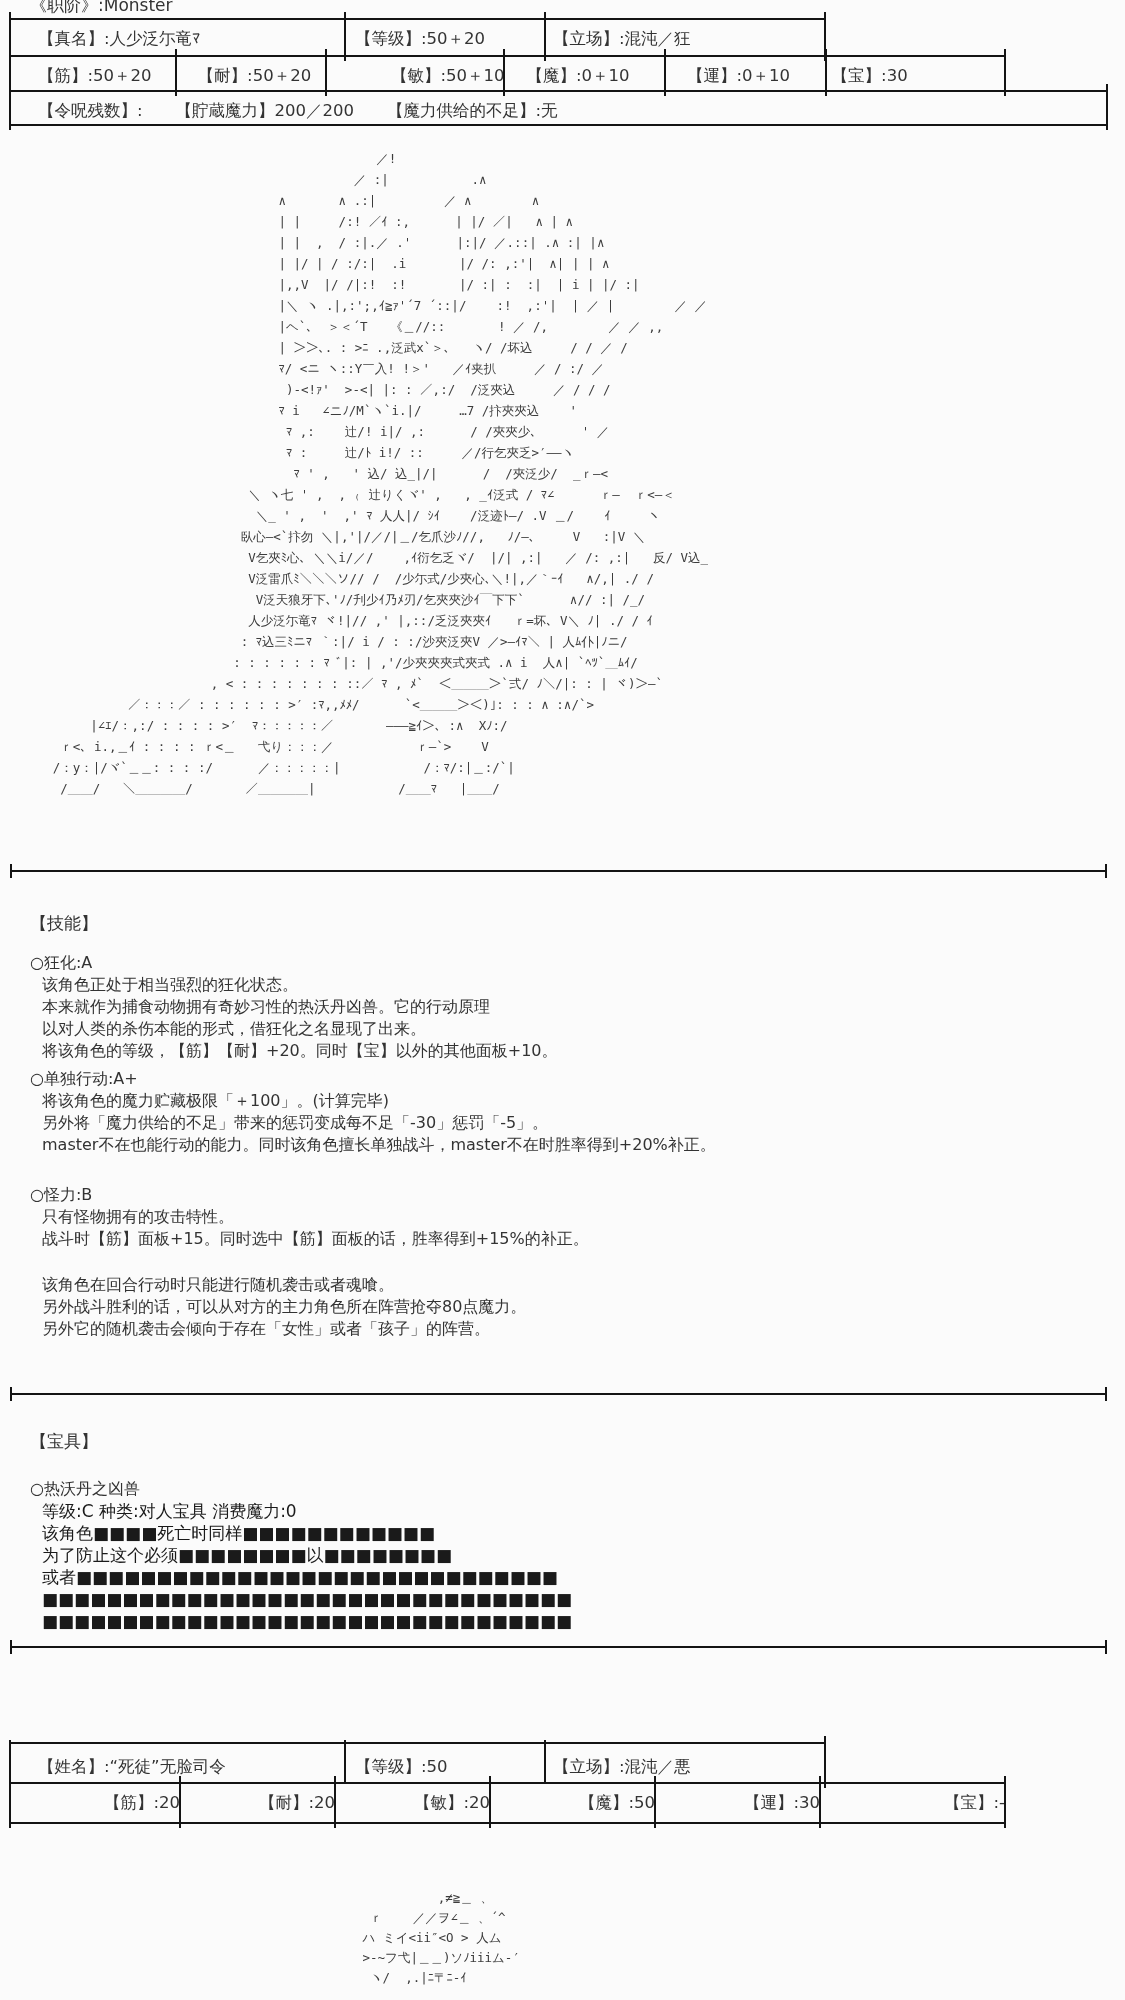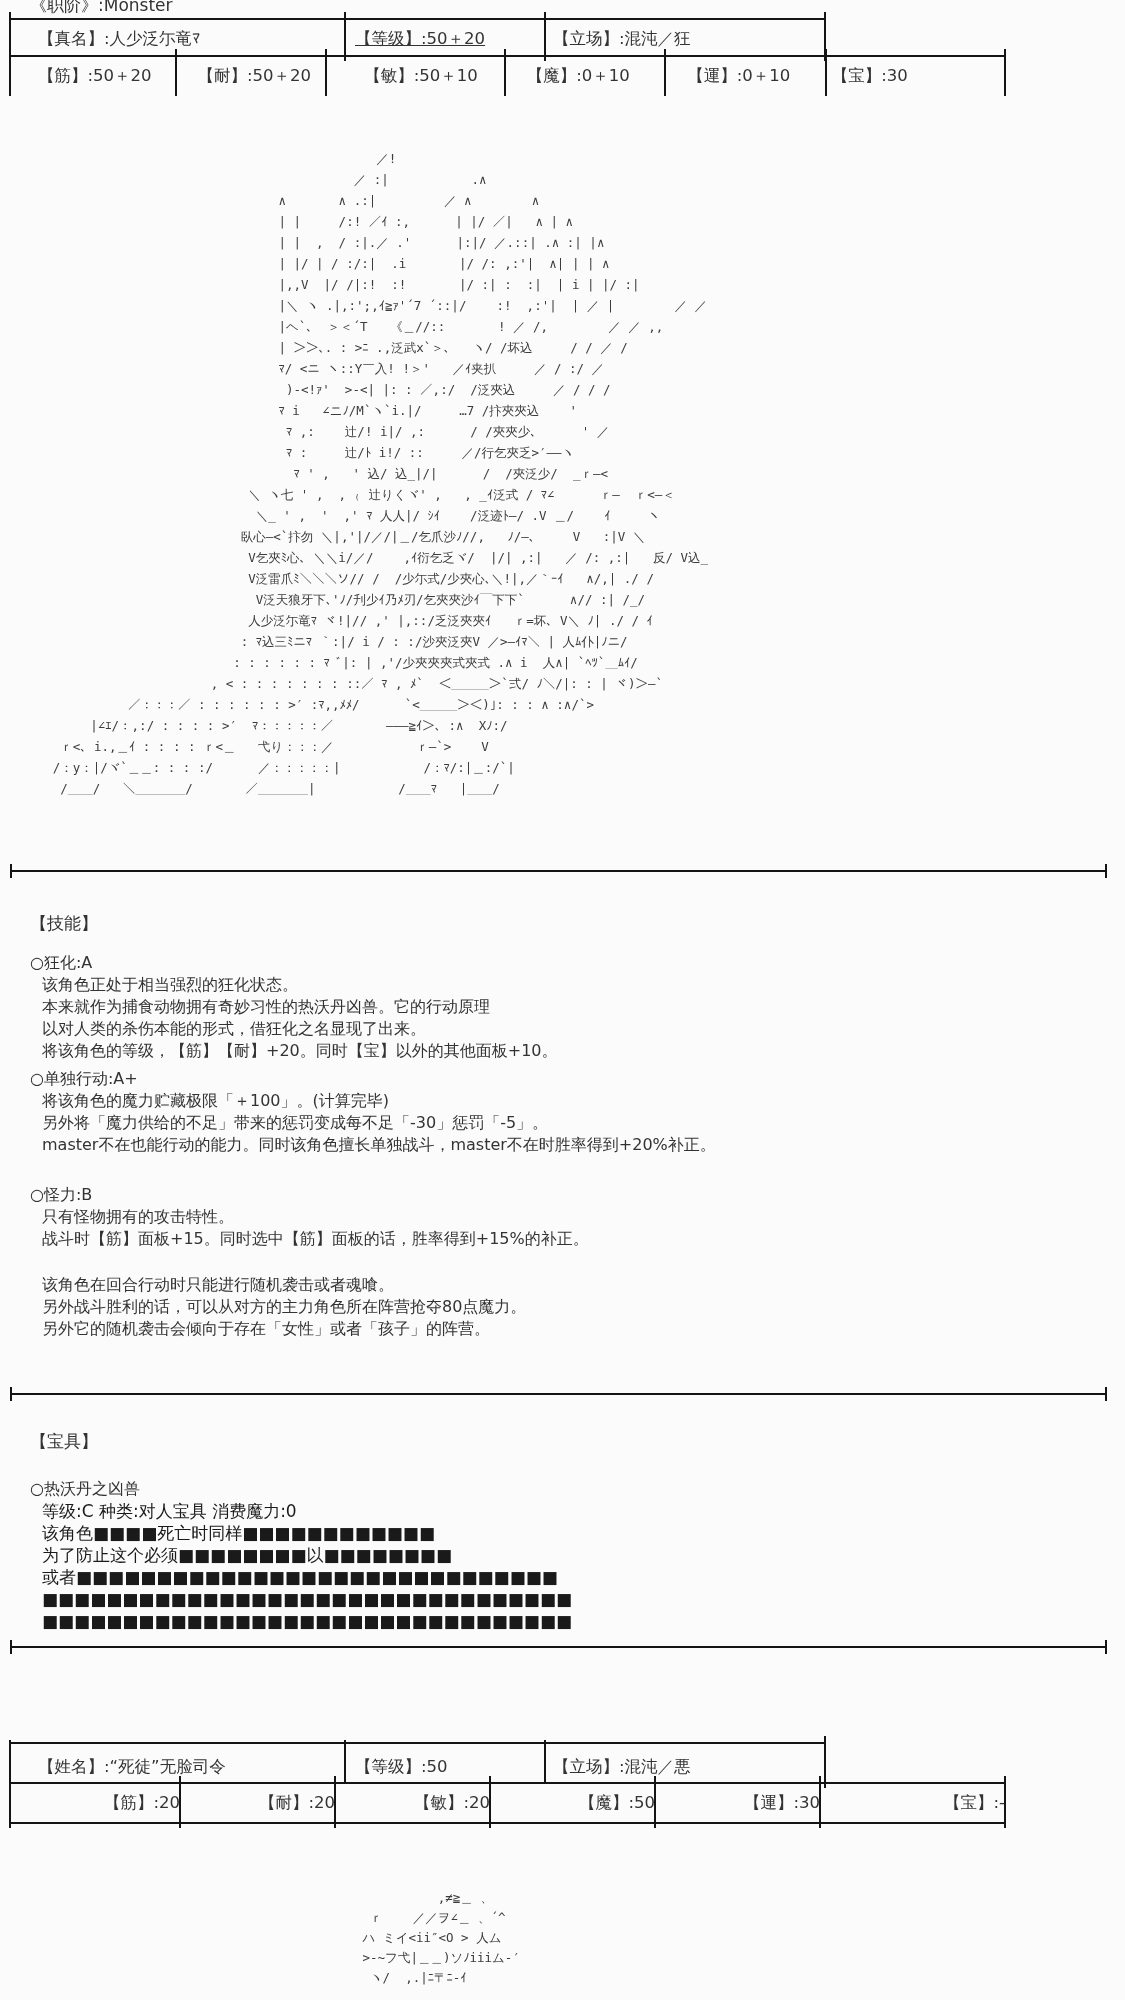--- a/index.html
+++ b/index.html
@@ -34,30 +34,33 @@
 </style>
 </head>
 <body>
 
 <div class="page">
 
   <div class="cls-label">《职阶》:Monster</div>
 
   <div class="t-row" style="top:18px;height:37px;width:815px;">
     <div class="t-cell" style="width:335px;padding-left:28px;">【真名】:人少泛尓竜ﾏ</div>
-    <div class="t-cell" style="width:200px;padding-left:10px;text-decoration:underline;">【等级】:50＋20</div>
+    <div class="t-cell" style="width:200px;padding-left:10px;">【等级】:50＋20</div>
     <div class="t-cell" style="width:280px;padding-left:8px;">【立场】:混沌／狂</div>
   </div>
   <div class="t-row" style="top:55px;height:35px;width:995px;">
     <div class="t-cell" style="width:170px;padding-left:28px;">【筋】:50＋20</div>
     <div class="t-cell" style="width:155px;padding-left:22px;">【耐】:50＋20</div>
-    <div class="t-cell" style="width:183px;padding-left:38px;">【敏】:50＋10</div>
+    <div class="t-cell" style="width:183px;padding-left:22px;text-align:right;">【敏】:50＋10</div>
     <div class="t-cell" style="width:165px;padding-left:22px;">【魔】:0＋10</div>
     <div class="t-cell" style="width:165px;padding-left:22px;">【運】:0＋10</div>
     <div class="t-cell" style="width:185px;padding-left:6px;">【宝】:30</div>
+  </div>
+  <div class="t-row last" style="top:90px;height:36px;width:1097px;">
+    <div class="t-cell" style="width:1097px;padding-left:28px;">【令呪残数】:　　【貯蔵魔力】200／200　　【魔力供给的不足】:无</div>
   </div>
 
   <div class="aa aa-main">                                                ／!
                                              ／ :|           .∧
                                    ∧       ∧ .:|         ／ ∧        ∧
                                    | |     /:! ／ｲ :,      | |/ ／|   ∧ | ∧
                                    | |  ,  / :|.／ .'      |:|/ ／.::| .∧ :| |∧
                                    | |/ | / :/:|  .i       |/ /: ,:'|  ∧| | | ∧
                                    |,,V  |/ /|:!  :!       |/ :| :  :|  | i | |/ :|
                                    |＼ ヽ .|,:';,ｲ≧ｧ'´7 ´::|/    :!  ,:'|  | ／ |        ／ ／

